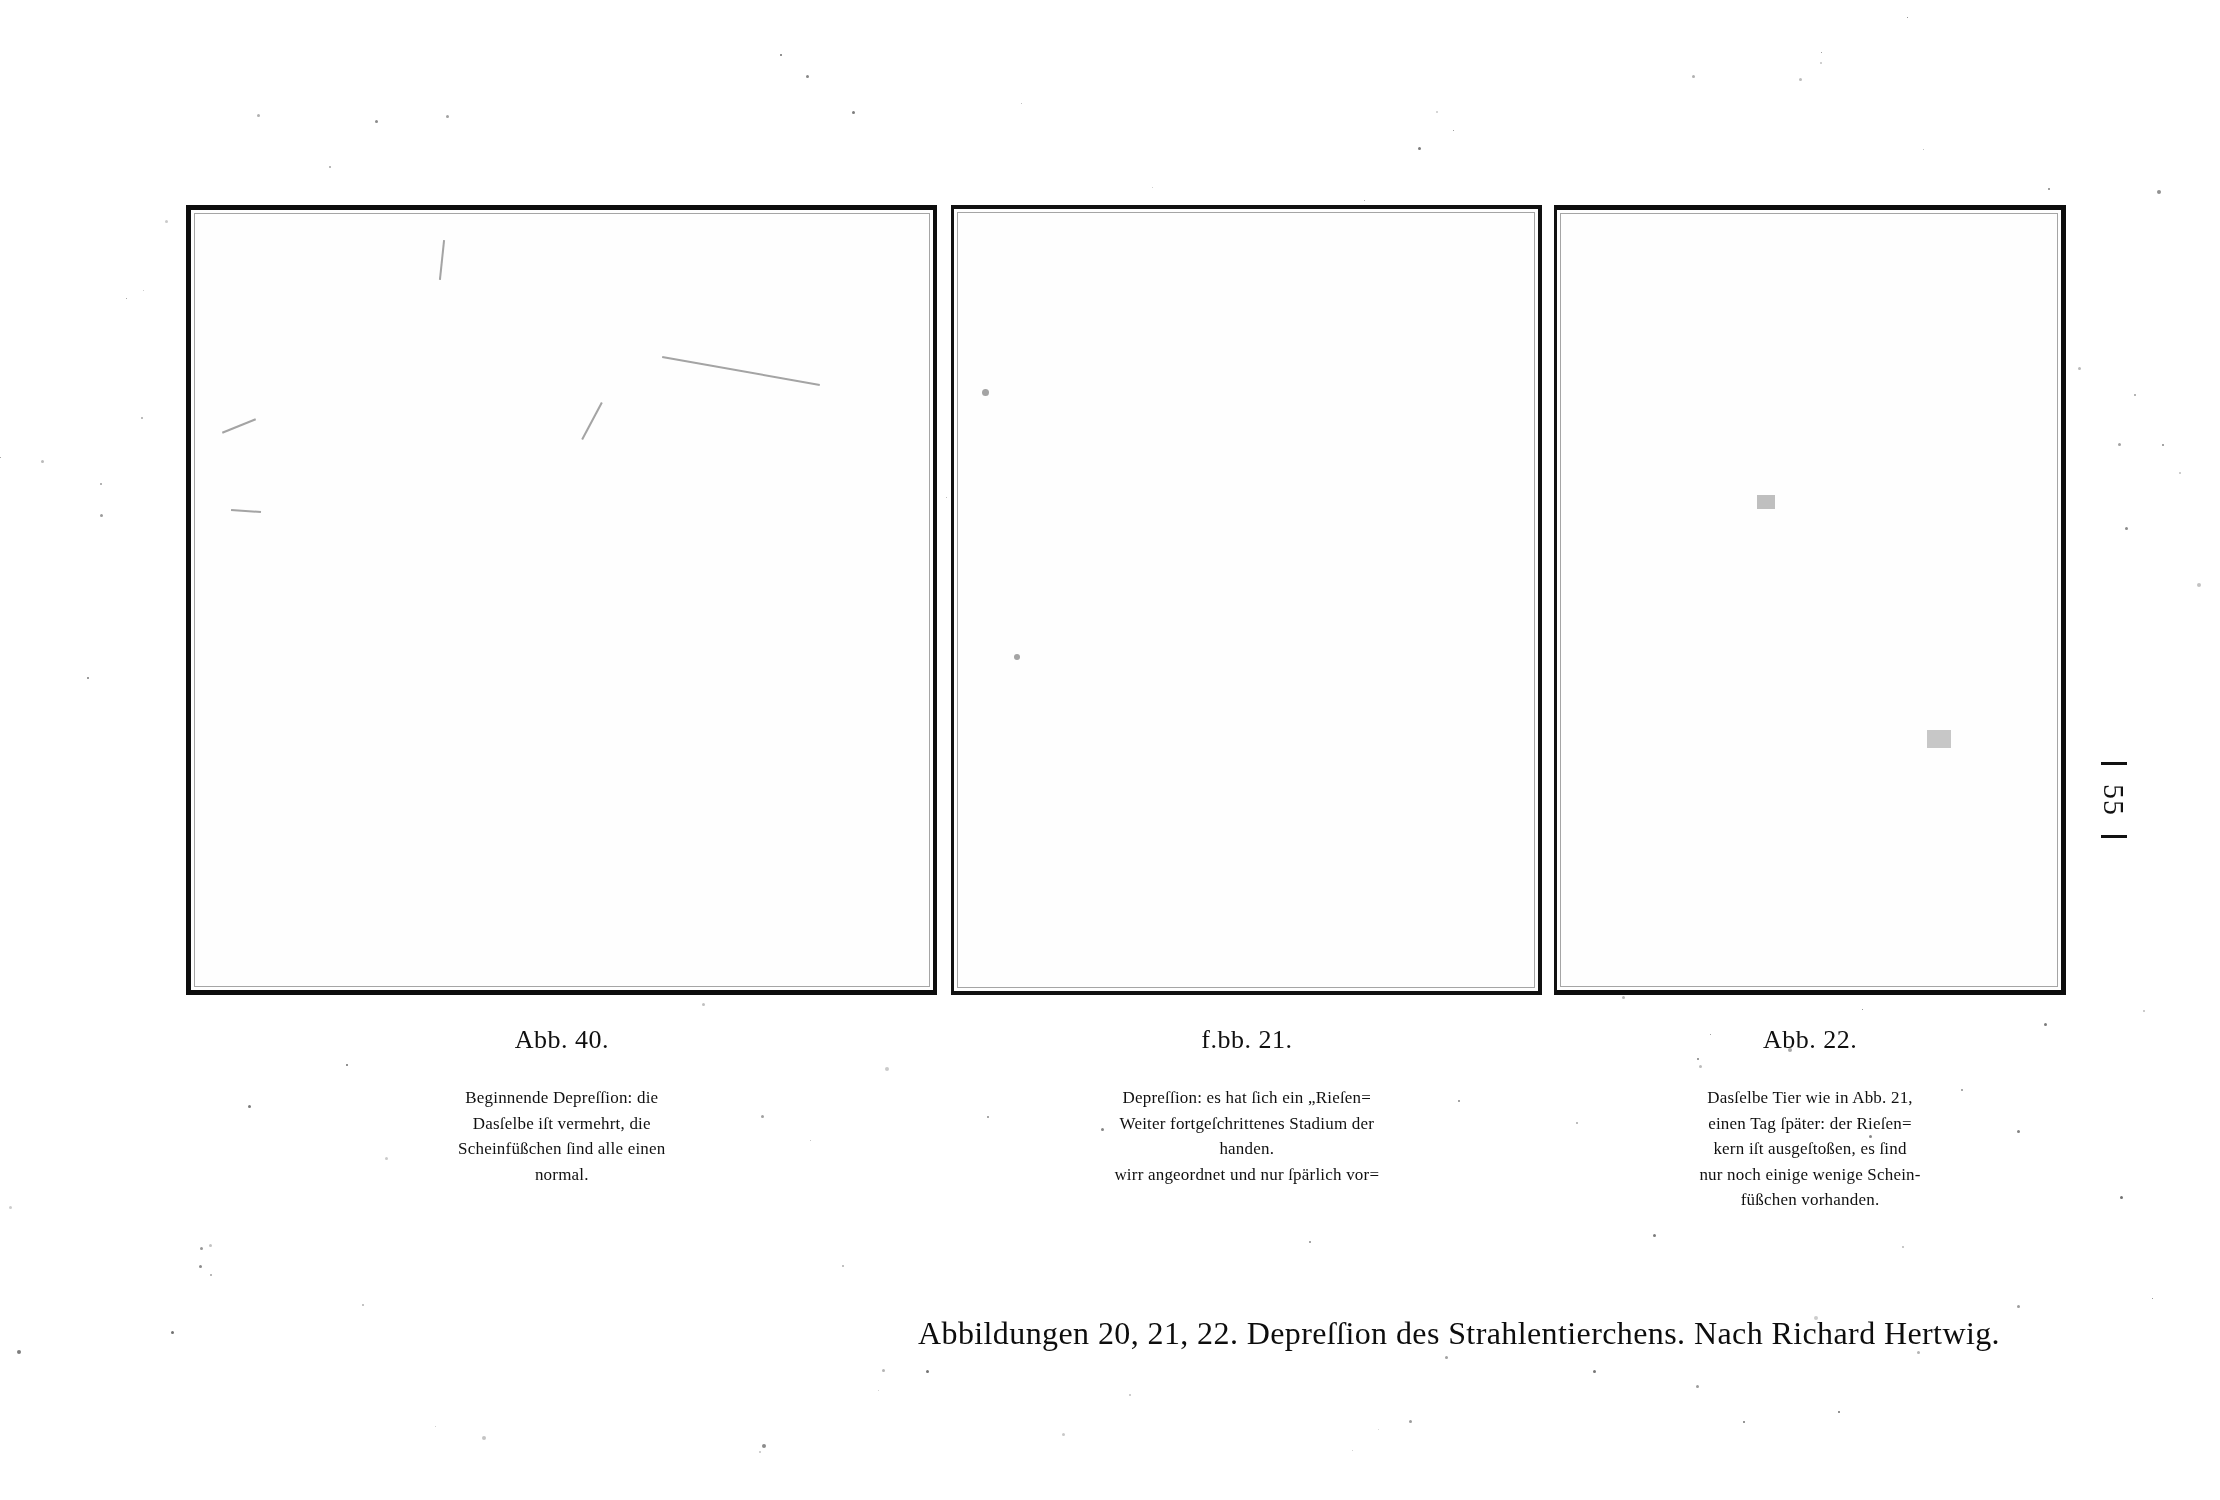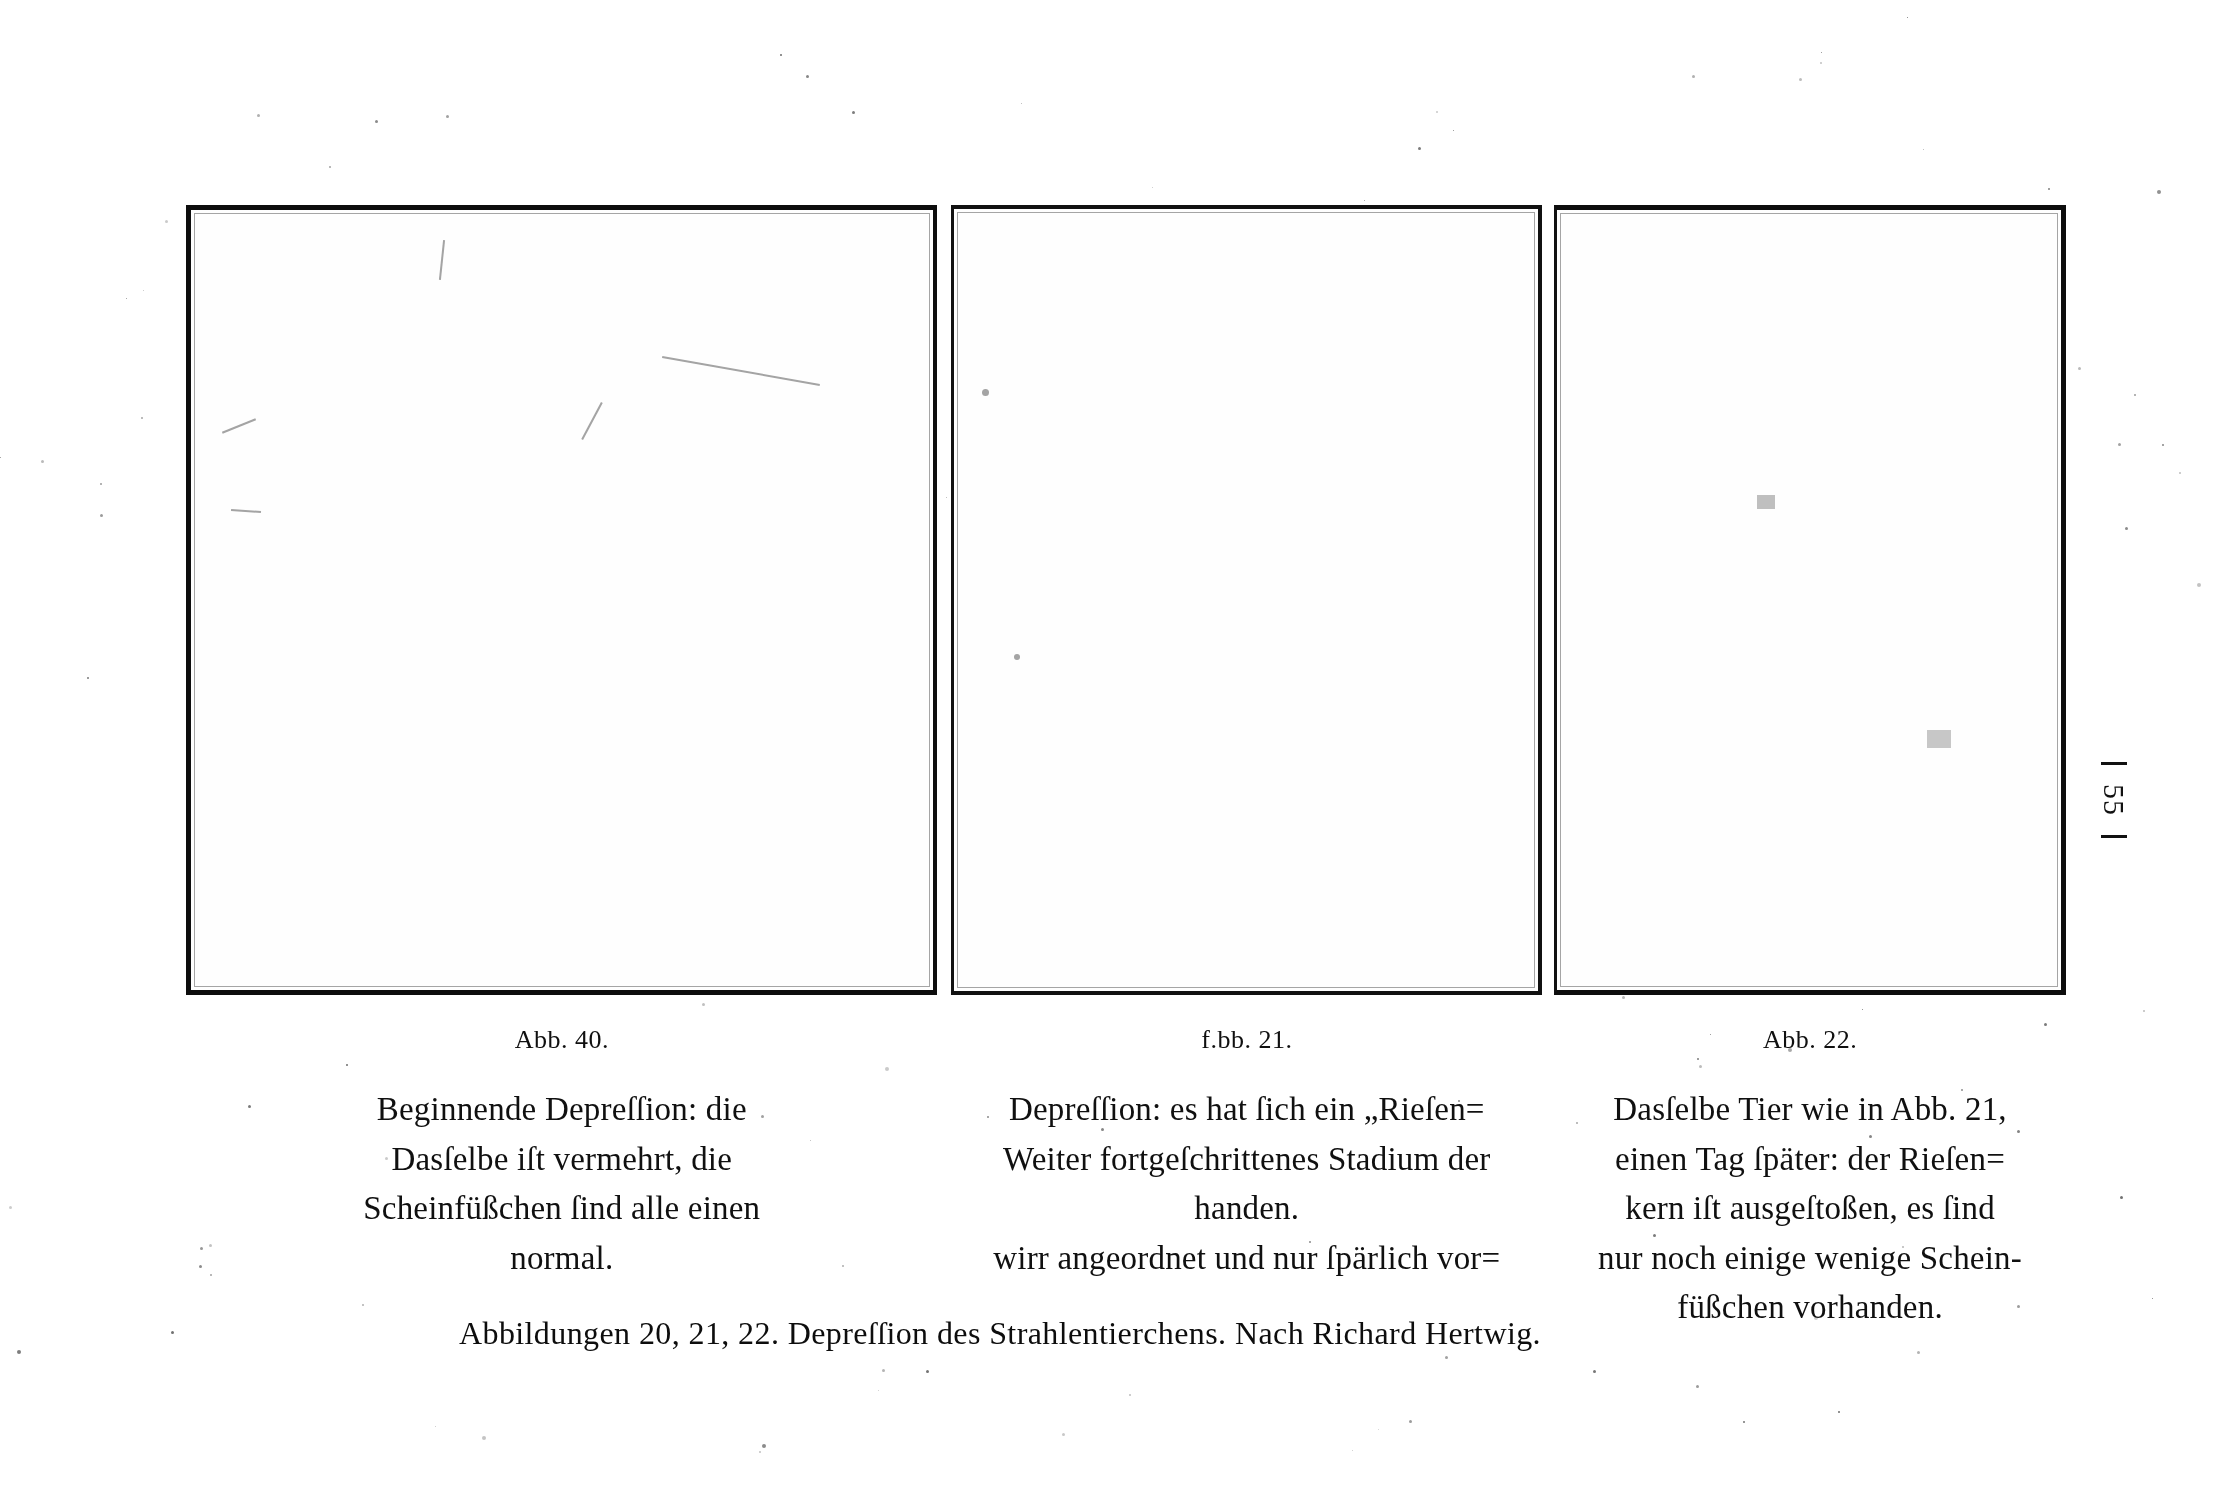--- a/index.html
+++ b/index.html
@@ -99,29 +99,29 @@
   .cap-gap-a { width: 14px; }
   .cap-2 { width: 600px; padding: 0 36px; box-sizing: border-box; }
   .cap-gap-b { width: 12px; }
   .cap-3 { width: 520px; padding: 0 26px; box-sizing: border-box; }
 
   .fig-label {
     font-size: 26px;
     margin-bottom: 26px;
     letter-spacing: 0.5px;
   }
-  .cap-text { font-size: 33px; }
+  .cap-text { font-size: 17px; }
 
   
   .plate-caption {
     position: absolute;
     left: 0;
     top: 1315px;
     width: 2000px;
-    text-align: center;
+    text-align: right;
     font-size: 32px;
     letter-spacing: 0.4px;
     color: #0d0d0d;
   }
 
   
   .folio {
     position: absolute;
     right: 76px;
     top: 690px;

